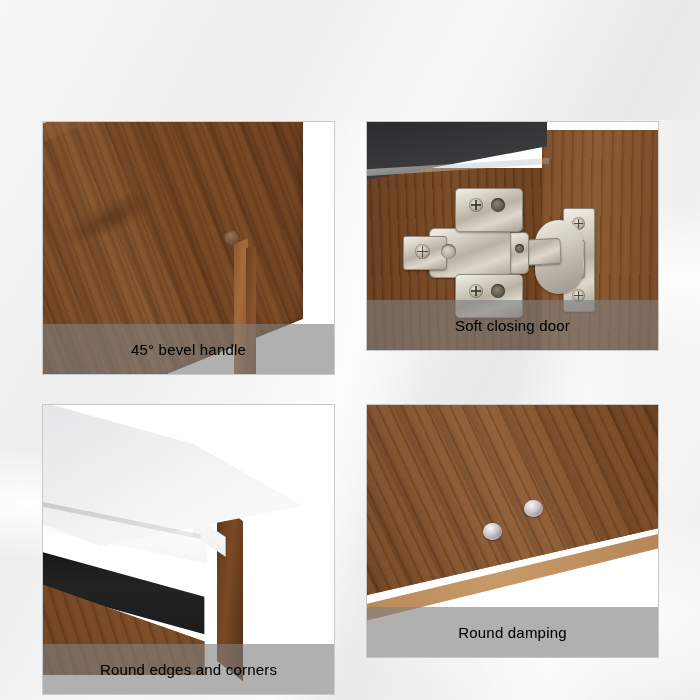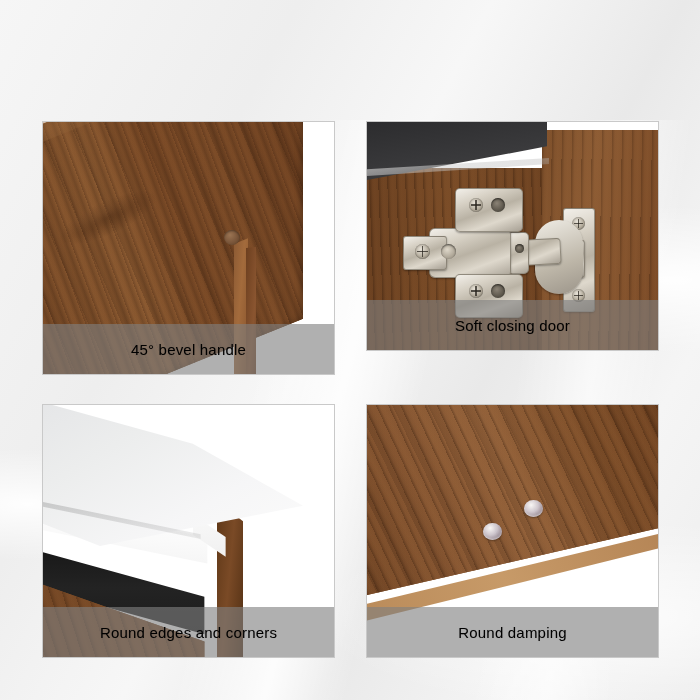--- a/index.html
+++ b/index.html
@@ -103,21 +103,21 @@
   }
   .card {
     position: absolute;
     background: #ffffff;
     border: 1px solid #c9c9c9;
     overflow: hidden;
     pointer-events: auto;
   }
   #card-0 { left: 42px;  top: 121px; width: 293px; height: 254px; }
   #card-1 { left: 366px; top: 121px; width: 293px; height: 230px; }
-  #card-2 { left: 42px;  top: 404px; width: 293px; height: 254px; }
+  #card-2 { left: 42px;  top: 404px; width: 293px; height: 291px; }
   #card-3 { left: 366px; top: 404px; width: 293px; height: 254px; }
 
   .photo {
     position: absolute;
     inset: 0;
     overflow: hidden;
     background: #ffffff;
   }
 
   

